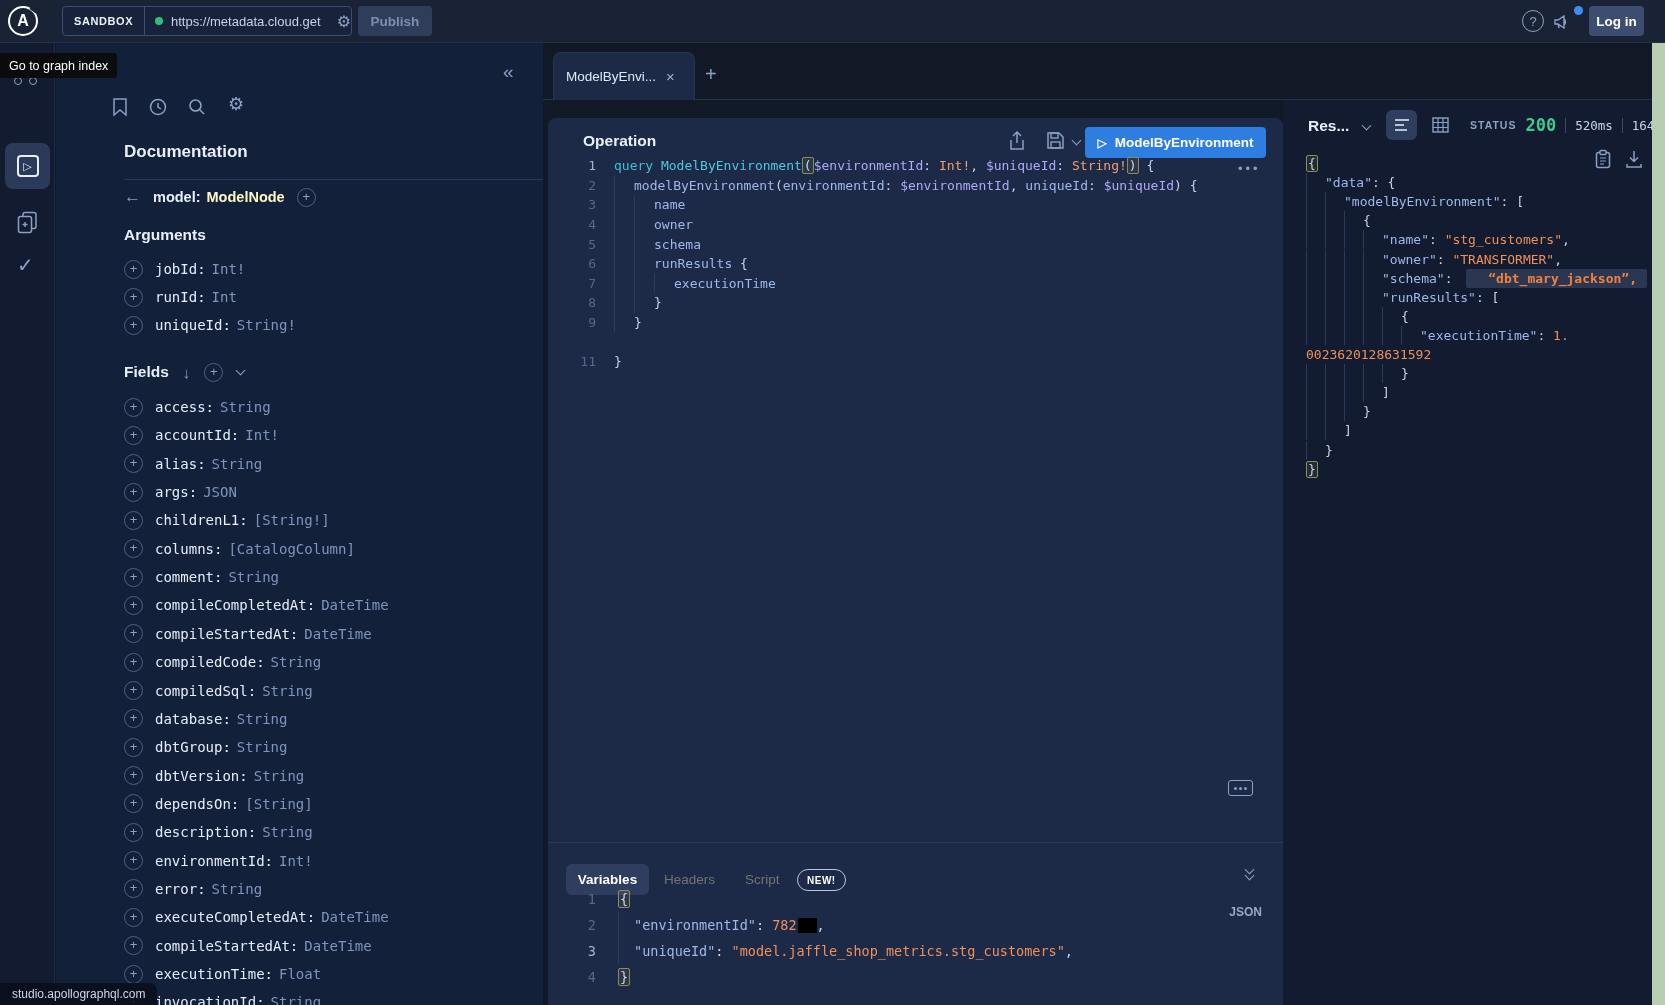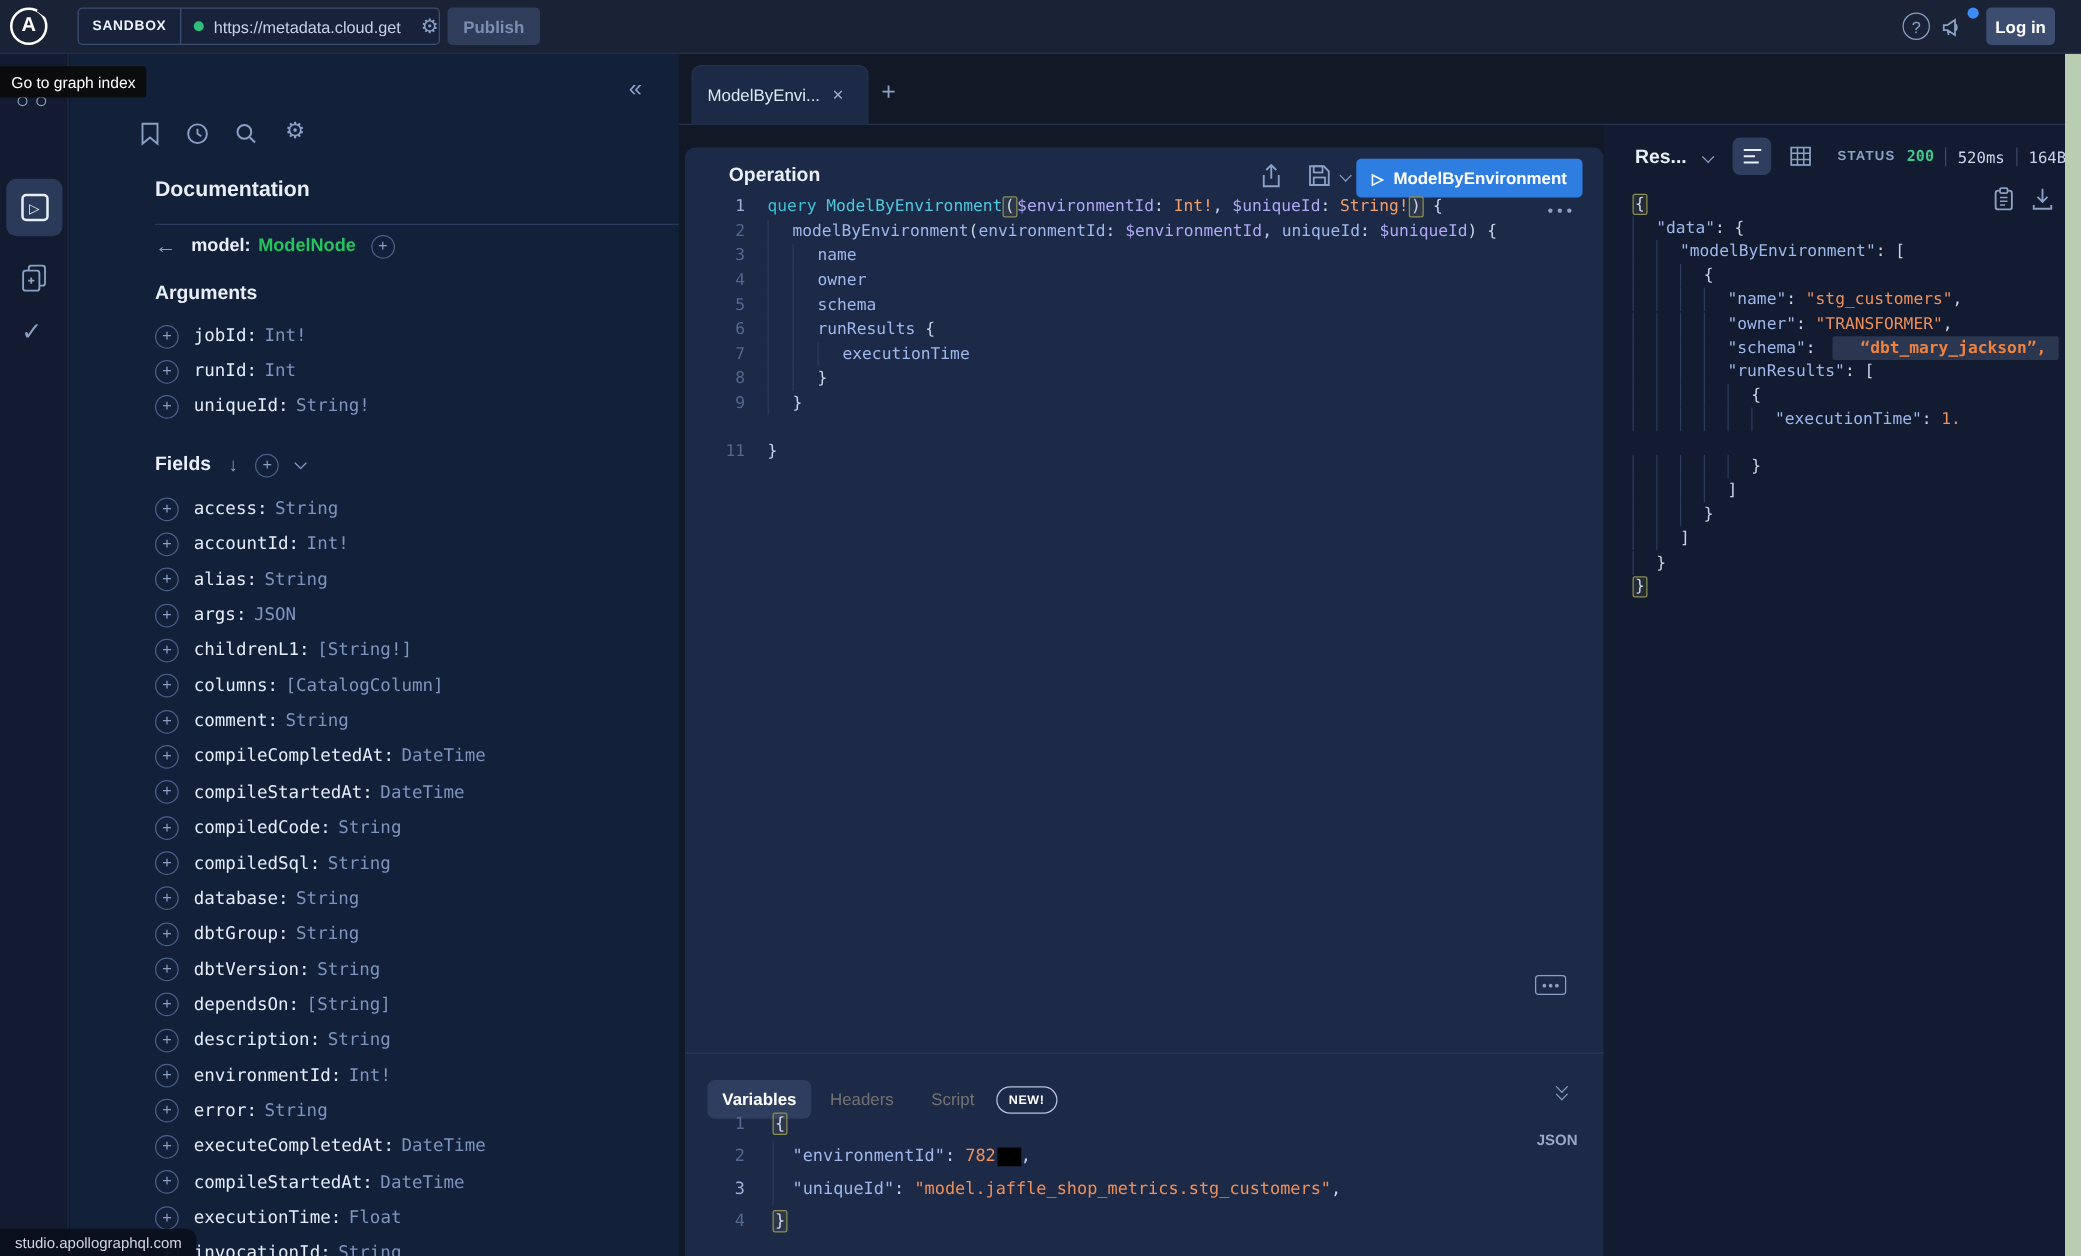--- a/index.html
+++ b/index.html
@@ -76,21 +76,21 @@
   .vtab{position:absolute;top:864px;height:31px;color:#737373;font-size:13.5px;display:flex;align-items:center}
   .newbadge{position:absolute;left:797px;top:869px;height:22px;border:1.5px solid #B9C4DA;border-radius:11px;color:#fff;font-size:10px;font-weight:bold;letter-spacing:.5px;display:flex;align-items:center;padding:0 9px}
   .json-label{position:absolute;left:1200px;top:905px;width:62px;text-align:right;font-size:12px;font-weight:bold;color:#97A7C6}
 
   
   .resp{position:absolute;left:1283px;top:100px;width:369px;height:905px;background:#121B2F}
   .resp-title{position:absolute;left:1308px;top:117px;font-size:15.5px;font-weight:bold;color:#E9EFFA}
   .viewpill{position:absolute;left:1386px;top:110px;width:31px;height:30px;background:#2F3E5E;border-radius:6px;display:flex;align-items:center;justify-content:center}
   .resp-meta{position:absolute;left:1470px;top:110px;height:30px;display:flex;align-items:center;gap:9px}
   .m-status{font-size:10.5px;font-weight:bold;letter-spacing:1px;color:#8BA0C4}
-  .m-code{font-size:12px;font-weight:bold;color:#41C98A;font-family:"DejaVu Sans Mono",monospace}
+  .m-code{font-size:17px;font-weight:bold;color:#41C98A;font-family:"DejaVu Sans Mono",monospace}
   .m-sep{width:1px;height:15px;background:#3A4A6B}
   .m-val{font-size:12.5px;color:#C9D4EA;font-family:"DejaVu Sans Mono",monospace}
 
   .greenstrip{position:absolute;left:1652px;top:0;width:13px;height:1005px;background:#B8CDB2}
   .gs-dot{position:absolute;width:3px;height:3px;border-radius:50%;background:#8FA28B}
   svg{display:block}
 </style>
 </head>
 <body>
 
@@ -142,21 +142,21 @@
     <path d="M12.8 12.8 L17 17" stroke="#8BA0C4" stroke-width="1.6"></path>
   </svg>
   <div class="tool-ico" style="left:172px;top:50px;font-size:18px">⚙</div>
 
   <div class="doc-title">Documentation</div>
   <div class="doc-div"></div>
 
   <div class="drow" style="top:140px">
     <span style="color:#8BA0C4;font-size:17px">←</span>
     <span style="font-weight:bold;font-size:14.5px;color:#E9EFFA">model:</span>
-    <span style="font-weight:bold;font-size:14.5px;color:#22c55e;margin-left:-6px">ModelNode</span>
+    <span style="font-weight:bold;font-size:14.5px;color:#fef9c3;margin-left:-6px">ModelNode</span>
     <span class="pluscirc">+</span>
   </div>
 
   <div class="sec-h abs" style="left:68px;top:183px">Arguments</div>
   <div id="args-list">
       <div class="drow" style="top: 212px;">
         <span class="pluscirc">+</span>
         <span class="dname">jobId:</span>
         <span class="dtype" style="margin-left: -6px;">Int!</span>
       </div>
@@ -505,20 +505,23 @@
     </div>
     <div class="cl" style="top: 171.9px; height: 19.1px;">
       <div class="gd" style="left: 23px;"></div>
       <div class="gd" style="left: 42px;"></div>
       <div class="gd" style="left: 61px;"></div>
       <div class="gd" style="left: 80px;"></div>
       <div class="gd" style="left: 99px;"></div>
       <div class="gd" style="left: 118px;"></div>
       <div class="code" style="left: 137px;"><span class="tk ky">"executionTime"</span><span class="tk pl">: </span><span class="tk nm">1.</span></div>
     </div>
+    <div class="cl" style="top: 191px; height: 19.1px;">
+      <div class="code" style="left: 23px;"><span class="tk nm">0023620128631592</span></div>
+    </div>
     <div class="cl" style="top: 210.1px; height: 19.1px;">
       <div class="gd" style="left: 23px;"></div>
       <div class="gd" style="left: 42px;"></div>
       <div class="gd" style="left: 61px;"></div>
       <div class="gd" style="left: 80px;"></div>
       <div class="gd" style="left: 99px;"></div>
       <div class="code" style="left: 118px;"><span class="tk pl">}</span></div>
     </div>
     <div class="cl" style="top: 229.2px; height: 19.1px;">
       <div class="gd" style="left: 23px;"></div>

